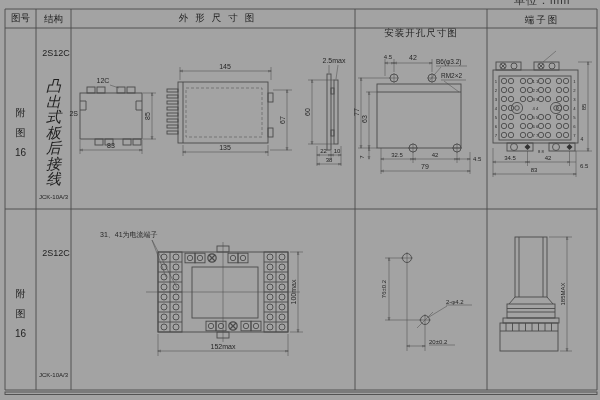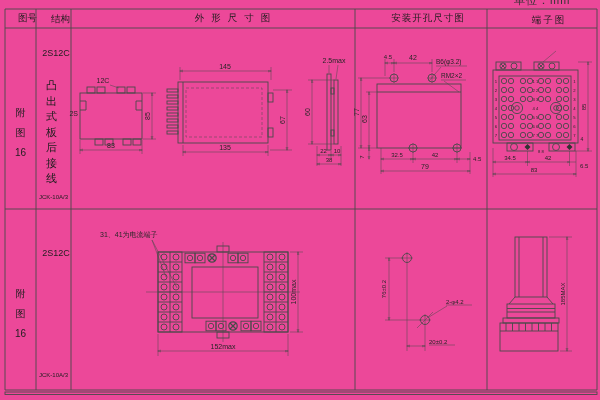--- a/index.html
+++ b/index.html
@@ -1,21 +1,21 @@
 <!DOCTYPE html>
 <html><head>
 <meta charset="utf-8">
 <style>
   html,body{margin:0;padding:0;background:#fff;}
-  .page{position:relative;width:600px;height:400px;background:#ec4899;overflow:hidden;
+  .page{position:relative;width:600px;height:400px;background:#a3a3a3;overflow:hidden;
         font-family:"Liberation Sans",sans-serif;color:#222;}
   .abs{position:absolute;}
-  .hdr{display:flex;align-items:center;justify-content:center;font-size:9.5px;color:#1e1e1e;padding-left:7px;}
+  .hdr{display:flex;align-items:center;justify-content:center;font-size:9.5px;color:#1e1e1e;}
   .unit{position:absolute;left:514px;top:-7px;font-size:11px;letter-spacing:1px;color:#333;}
-  .vtext{width:14px;text-align:left;word-break:break-all;font-size:11px;line-height:15.5px;color:#1e1e1e;}
+  .vtext{width:14px;text-align:right;word-break:break-all;font-size:15px;line-height:15.5px;color:#1e1e1e;font-style:italic;}
   .vtext2{line-height:14px;}
   .fig span{display:block;text-align:center;line-height:20px;font-size:10px;color:#1e1e1e;}
   .model{width:40px;text-align:center;font-size:9px;color:#1e1e1e;}
   .code{width:35px;text-align:center;font-size:6px;color:#1e1e1e;}
   svg{position:absolute;left:0;top:0;}
   svg line,svg rect,svg circle,svg path,svg polyline{stroke:#4a4a4a;stroke-width:0.9;fill:none;}
   svg .thin{stroke-width:0.5;}
   svg .dash{stroke-dasharray:3 2;}
   svg .dim{marker-start:url(#ar);marker-end:url(#ar);}
   svg .fill{fill:#333;stroke:none;}
@@ -28,22 +28,22 @@
 </style>
 </head>
 <body>
 
 <div class="page">
 
   <div class="unit">单位：mm</div>
 
   <div class="abs hdr" style="left:5px;top:9px;width:31px;height:19px;">图号</div>
   <div class="abs hdr" style="left:36px;top:9px;width:35px;height:20px;">结构</div>
-  <div class="abs hdr" style="left:71px;top:9px;width:284px;height:19px;letter-spacing:7px;padding-left:23px;">外形尺寸图</div>
-  <div class="abs hdr" style="left:355px;top:9px;width:132px;height:19px;letter-spacing:1px;">安装开孔尺寸图</div>
+  <div class="abs hdr" style="left:71px;top:9px;width:284px;height:19px;letter-spacing:7px;padding-left:7px;">外形尺寸图</div>
+  <div class="abs hdr" style="left:355px;top:24px;width:132px;height:19px;letter-spacing:1px;">安装开孔尺寸图</div>
   <div class="abs hdr" style="left:487px;top:9px;width:110px;height:23px;letter-spacing:2px;">端子图</div>
 
   <div class="abs fig" style="left:5px;top:103px;width:31px;">
     <span>附</span>
     <span>图</span>
     <span>16</span>
   </div>
   <div class="abs model" style="left:36px;top:48px;">2S12C</div>
   <div class="abs vtext" style="left:46px;top:78px;">凸出式板后接线</div>
   <div class="abs code" style="left:36px;top:194px;">JCK-10A/3</div>

